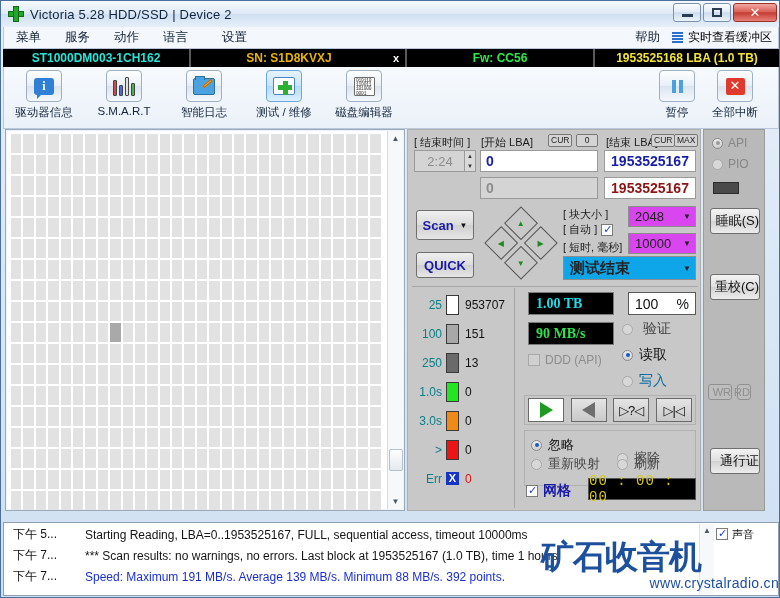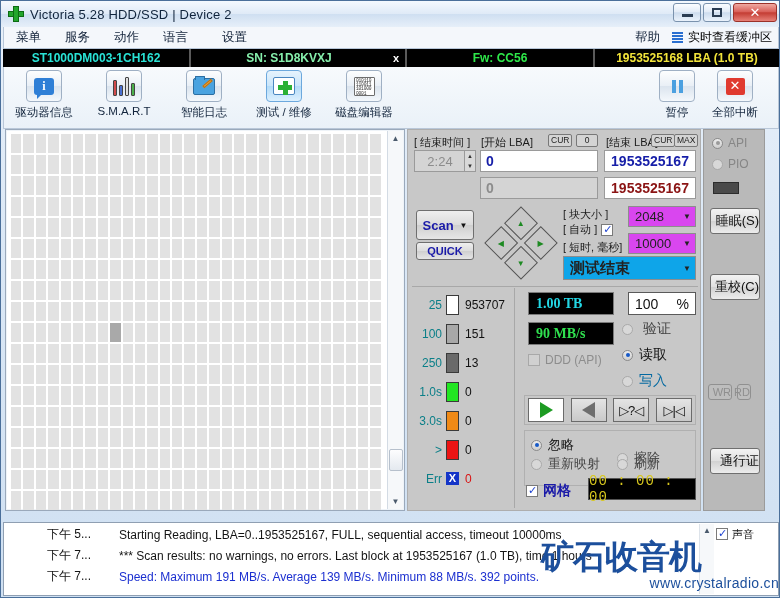--- a/index.html
+++ b/index.html
@@ -69,21 +69,21 @@
 
   
   #drivebar {
     position:absolute; left:2px; top:48px; width:776px; height:18px;
     background:#000; display:flex; align-items:center;
     font-size:12px; font-weight:bold;
   }
   #drivebar .seg { height:18px; display:flex; align-items:center; justify-content:center; }
   #drivebar .sep { width:2px; height:18px; background:#5a5a5a; flex:none; }
   #seg-model { width:186px; color:#29e3d6; }
-  #seg-sn { width:196px; color:#86efac; }
+  #seg-sn { width:196px; color:#eab308; }
   #seg-x { width:18px; color:#ffffff; font-size:11px; }
   #seg-fw { width:186px; color:#2ee84a; }
   #seg-lba { flex:1; color:#f2e43a; }
 
   
   #toolbar {
     position:absolute; left:2px; top:66px; width:776px; height:62px;
     background:linear-gradient(180deg,#f7fafd 0%,#eaf1f8 100%);
     border:1px solid #b9c7d8; border-top:none;
     display:flex; align-items:flex-start;
@@ -245,21 +245,21 @@
     font-size:13px; color:#111;
   }
   .railbtn.small { font-size:11px; color:#8f8f8f; border-color:#909090; background:#bdbdbd; }
 
   
   #logwrap {
     position:absolute; left:2px; top:521px; width:776px; height:74px;
     background:#fff; border:1px solid #8f9fb2;
   }
   #loglist { position:absolute; left:1px; top:1px; width:697px; height:70px; overflow:hidden; }
-  .logrow { display:flex; height:21px; align-items:center; font-size:12px;margin-left:34px; }
+  .logrow { display:flex; height:21px; align-items:center; font-size:12px; }
   .logrow .lt { width:80px; padding-left:8px; color:#141414; white-space:nowrap; }
   .logrow .lm { color:#141414; white-space:nowrap; }
   .logrow .lm.blue { color:#1b2fd0; }
   #log-scroll { position:absolute; right:64px; top:1px; width:15px; height:70px;
     background:#f6f8fa; border-left:1px solid #dde3ea;
     display:flex; align-items:flex-start; justify-content:center; padding-top:2px;
     font-size:8px; color:#4a5a6c; }
   #sound-box { position:absolute; right:2px; top:2px; width:60px; height:18px;
     display:flex; align-items:center; gap:4px; font-size:11px; color:#111; }
 
@@ -956,21 +956,21 @@
       <div class="field" style="position:absolute;left:72px;top:20px;width:118px;">0</div>
       <div class="field" style="position:absolute;left:196px;top:20px;width:92px;text-align:center;">1953525167</div>
 
       <div class="field dim" style="position:absolute;left:72px;top:47px;width:118px;">0</div>
       <div class="field red" style="position:absolute;left:196px;top:47px;width:92px;text-align:center;">1953525167</div>
 
       <div class="gbtn" style="position:absolute;left:8px;top:80px;width:58px;height:30px;gap:6px;">
         <span>Scan</span>
         <span style="font-size:8px;color:#111">▼</span>
       </div>
-      <div class="gbtn" style="position:absolute;left:8px;top:112px;width:58px;height:18px;font-size:11px;">QUICK</div>
+      <div class="gbtn" style="position:absolute;left:8px;top:122px;width:58px;height:26px;font-size:13px;">QUICK</div>
 
       <div style="position:absolute;left:78px;top:78px;width:70px;height:70px;">
         <div style="position:absolute;left:9px;top:9px;width:52px;height:52px;transform:rotate(45deg);">
           <div style="position:absolute;left:0;top:0;width:24px;height:24px;border:1px solid #555;background:#c8c8c8;display:flex;align-items:center;justify-content:center;">
               <span style="transform:rotate(-45deg);font-size:8px;color:#1d8a22;">▲</span>
             </div>
           <div style="position:absolute;left:28px;top:0;width:24px;height:24px;border:1px solid #555;background:#c8c8c8;display:flex;align-items:center;justify-content:center;">
               <span style="transform:rotate(-45deg);font-size:8px;color:#1d8a22;">▶</span>
             </div>
           <div style="position:absolute;left:0;top:28px;width:24px;height:24px;border:1px solid #555;background:#c8c8c8;display:flex;align-items:center;justify-content:center;">

